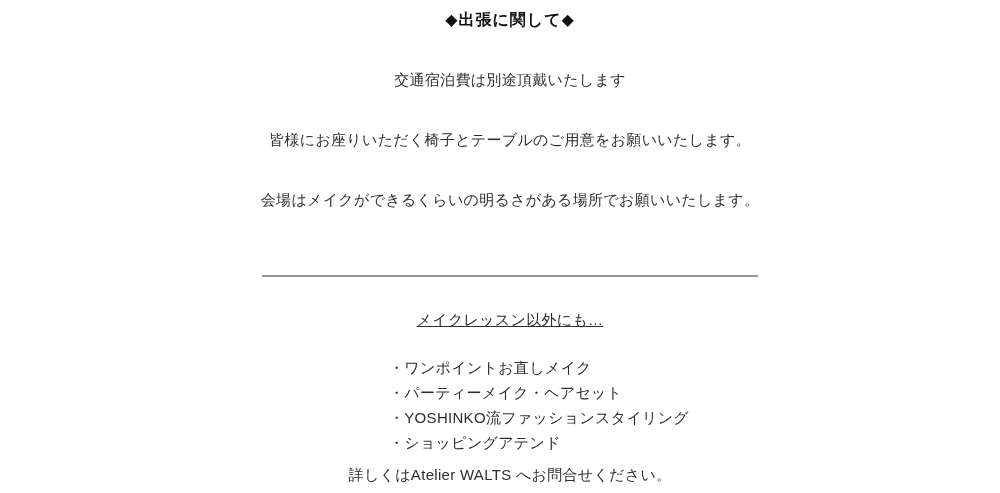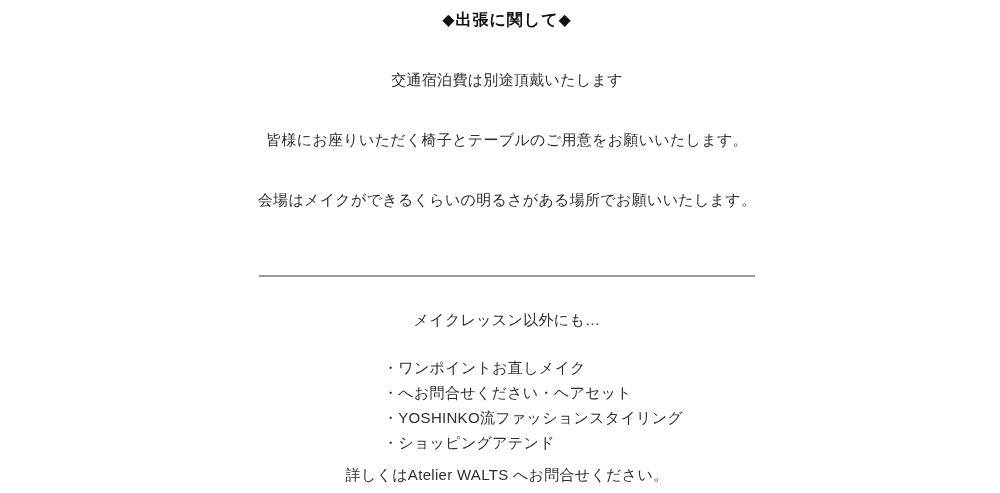--- a/index.html
+++ b/index.html
@@ -13,21 +13,21 @@
     overflow: hidden;
     font-family: "Liberation Sans", "DejaVu Sans", sans-serif;
     color: var(--text, #2e2e2e);
     font-size: 15px;
     -webkit-font-smoothing: antialiased;
   }
   .page {
     box-sizing: border-box;
     width: 1000px;
     height: 493px;
-    padding: 8px 0 0 14px; 
+    padding: 8px 0 0 20px; 
     text-align: center;
   }
   .heading {
     margin: 0;
     font-size: 16px;
     font-weight: bold;
     letter-spacing: 1px;
     line-height: 24px;
     color: var(--heading, #111111);
   }
@@ -44,20 +44,21 @@
     width: 496px;
     height: 0;
     margin: 63px auto 0 auto;
     border: none;
     border-top: 2px solid var(--divider, #999999);
   }
   .services-intro {
     margin: 31px 0 0 0;
     line-height: 24px;
     letter-spacing: 0.3px;
+    text-decoration: underline;
   }
   .services-list {
     list-style: none;
     margin: 23px 8px 0 369px;
     padding: 0;
     text-align: left;
   }
   .services-list li {
     line-height: 25px;
     letter-spacing: 0.3px;
@@ -86,21 +87,21 @@
     <div class="note-line">皆様にお座りいただく椅子とテーブルのご用意をお願いいたします。</div>
     <div class="note-line">会場はメイクができるくらいの明るさがある場所でお願いいたします。</div>
   </div>
 
   <hr class="divider">
 
   <div class="services-intro">メイクレッスン以外にも…</div>
 
   <ul class="services-list">
     <li>・ワンポイントお直しメイク</li>
-    <li>・へお問合せください・ヘアセット</li>
+    <li>・パーティーメイク・ヘアセット</li>
     <li>・YOSHINKO流ファッションスタイリング</li>
     <li>・ショッピングアテンド</li>
   </ul>
 
 
   <div class="contact-note">詳しくはAtelier WALTS へお問合せください。</div>
 
 </div>
 
 </body></html>

